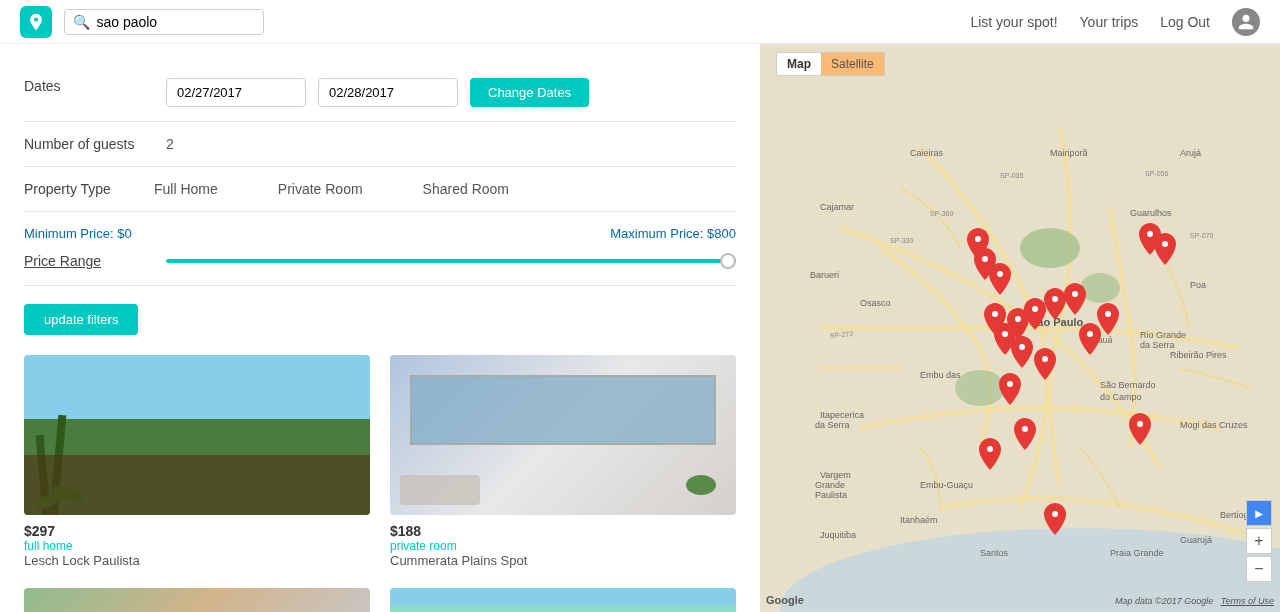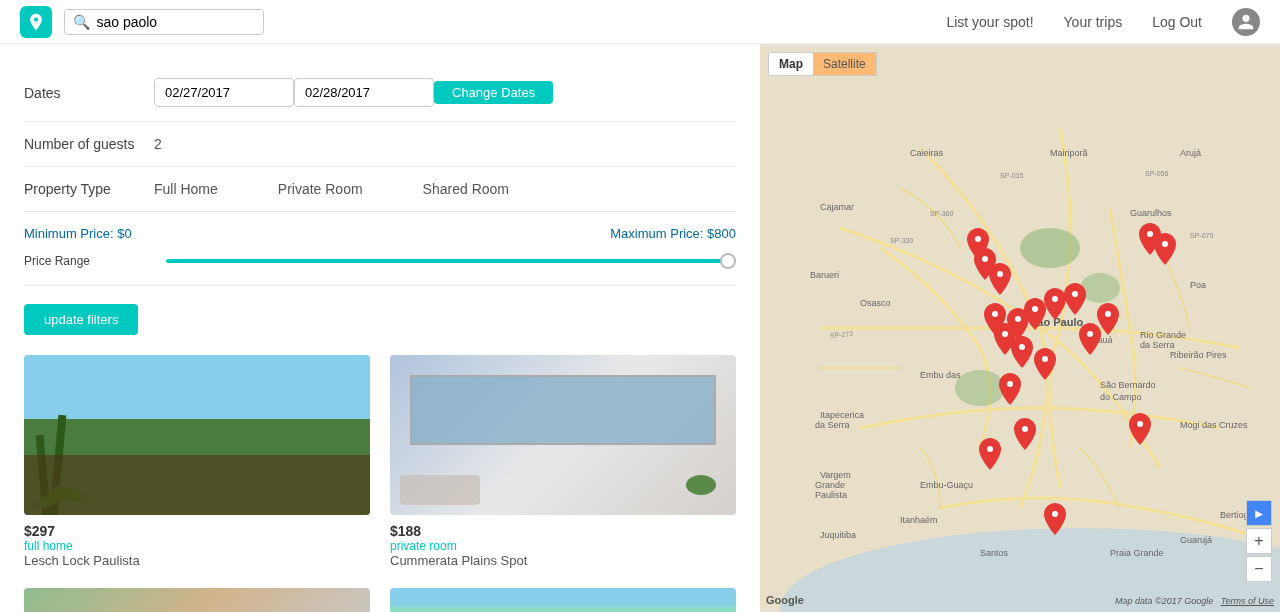--- a/index.html
+++ b/index.html
@@ -36,21 +36,21 @@
       border: none;
       outline: none;
       font-size: 14px;
       width: 100%;
     }
     .search-icon { color: #aaa; margin-right: 6px; }
     .header-nav {
       margin-left: auto;
       display: flex;
       align-items: center;
-      gap: 30px;
+      gap: 22px;
     }
     .header-nav a {
       text-decoration: none;
       color: #555;
       font-size: 14px;
       cursor: pointer;
     }
     .header-avatar {
       width: 28px; height: 28px;
       border-radius: 50%;
@@ -70,23 +70,23 @@
     .left-panel {
       width: 760px;
       flex-shrink: 0;
       overflow-y: auto;
       padding: 20px 24px;
     }
 
     
     .filter-row {
       display: flex;
-      align-items: center;
       padding: 14px 0;
       border-bottom: 1px solid #e8e8e8;
+      gap: 12px;
     }
     .filter-label {
       font-size: 14px;
       color: #444;
       min-width: 130px;
     }
     .date-input {
       border: 1px solid #ccc;
       border-radius: 4px;
       padding: 6px 10px;
@@ -141,23 +141,24 @@
       font-size: 13px;
       color: #0369a1;
       margin-bottom: 10px;
     }
     .price-range-row {
       display: flex;
       align-items: center;
       gap: 12px;
     }
     .price-range-label {
-      font-size: 12px;
+      font-size: 14px;
       color: #444;
       min-width: 130px;
+      text-decoration: underline;
     }
     .slider-container {
       flex: 1;
       position: relative;
       height: 20px;
       display: flex;
       align-items: center;
     }
     .range-input {
       width: 100%;
@@ -227,21 +228,21 @@
     
     .map-panel {
       flex: 1;
       background: #e8e0d0;
       position: relative;
       overflow: hidden;
     }
     .map-tabs {
       position: absolute;
       top: 8px;
-      left: 8px;
+      left: 16px;
       display: flex;
       background: #fff;
       border: 1px solid #ccc;
       border-radius: 2px;
       z-index: 10;
       overflow: hidden;
     }
     .map-tab {
       padding: 4px 10px;
       font-size: 12px;

